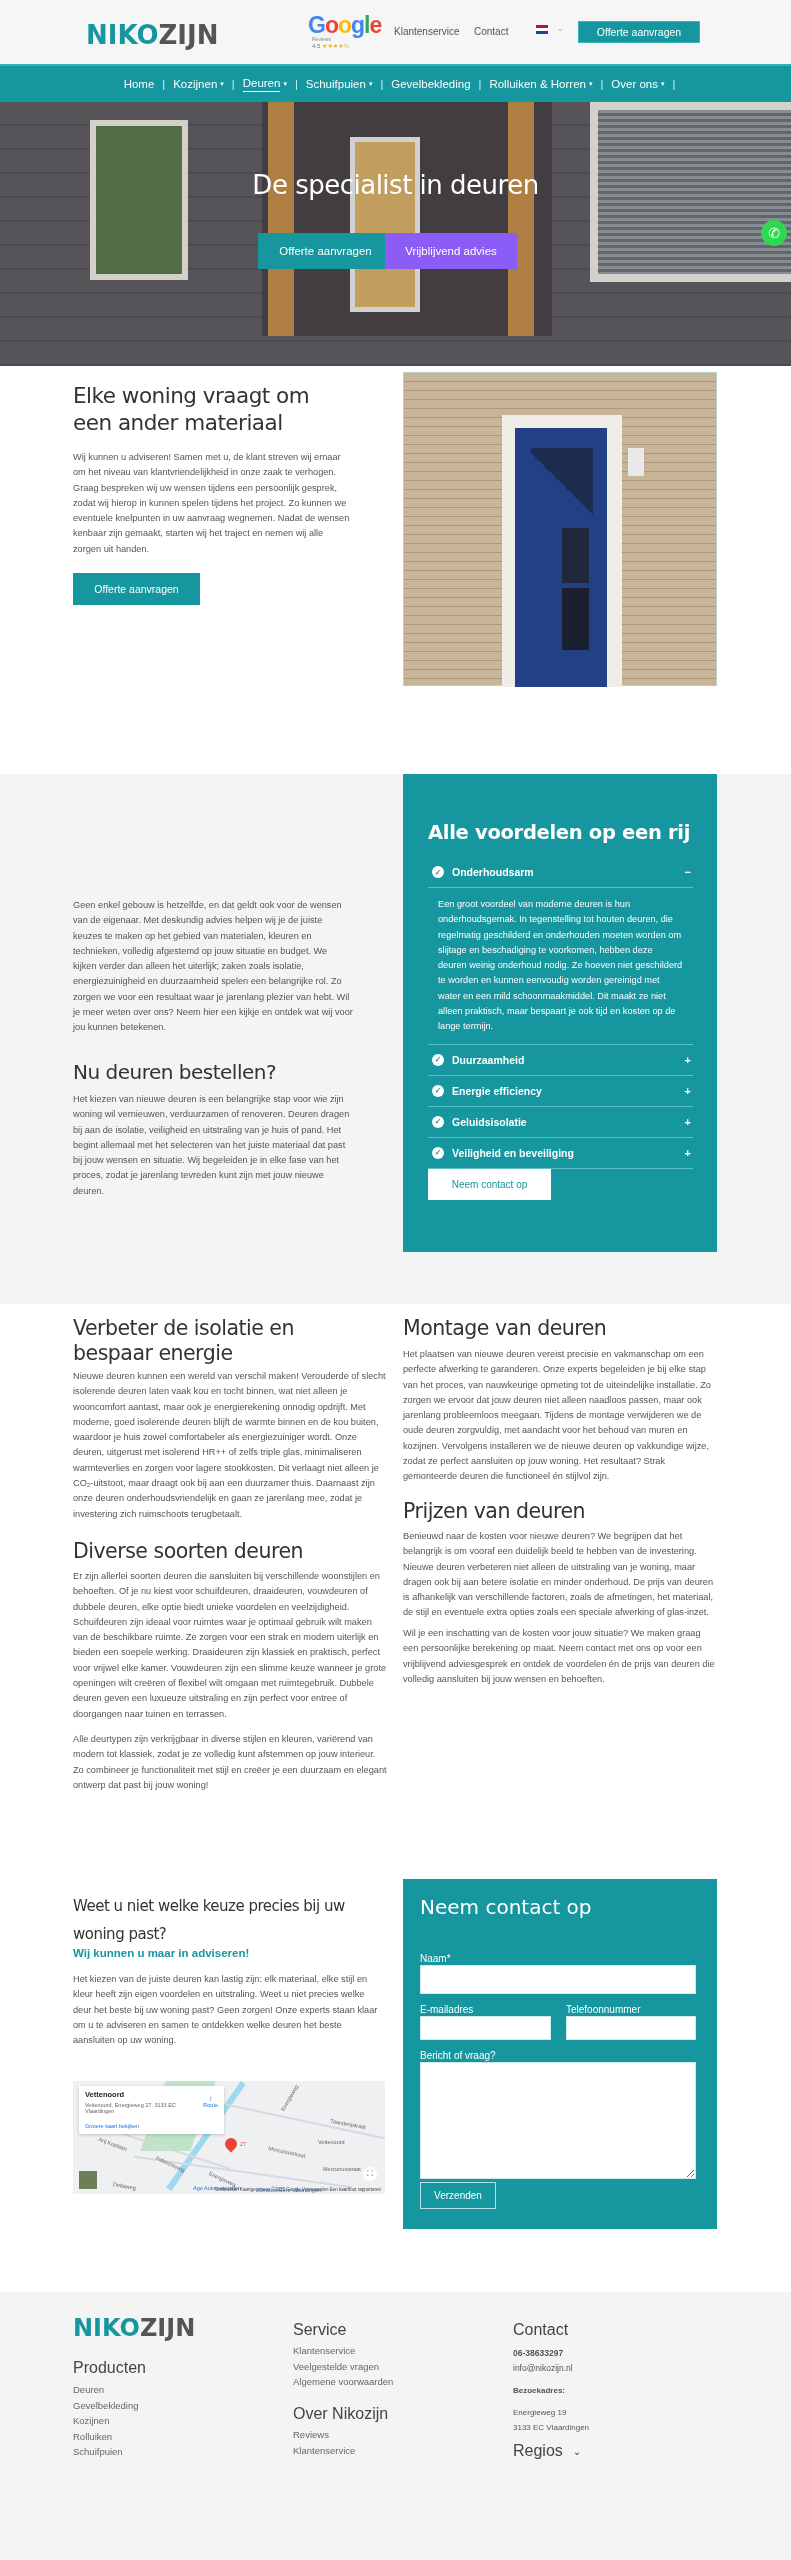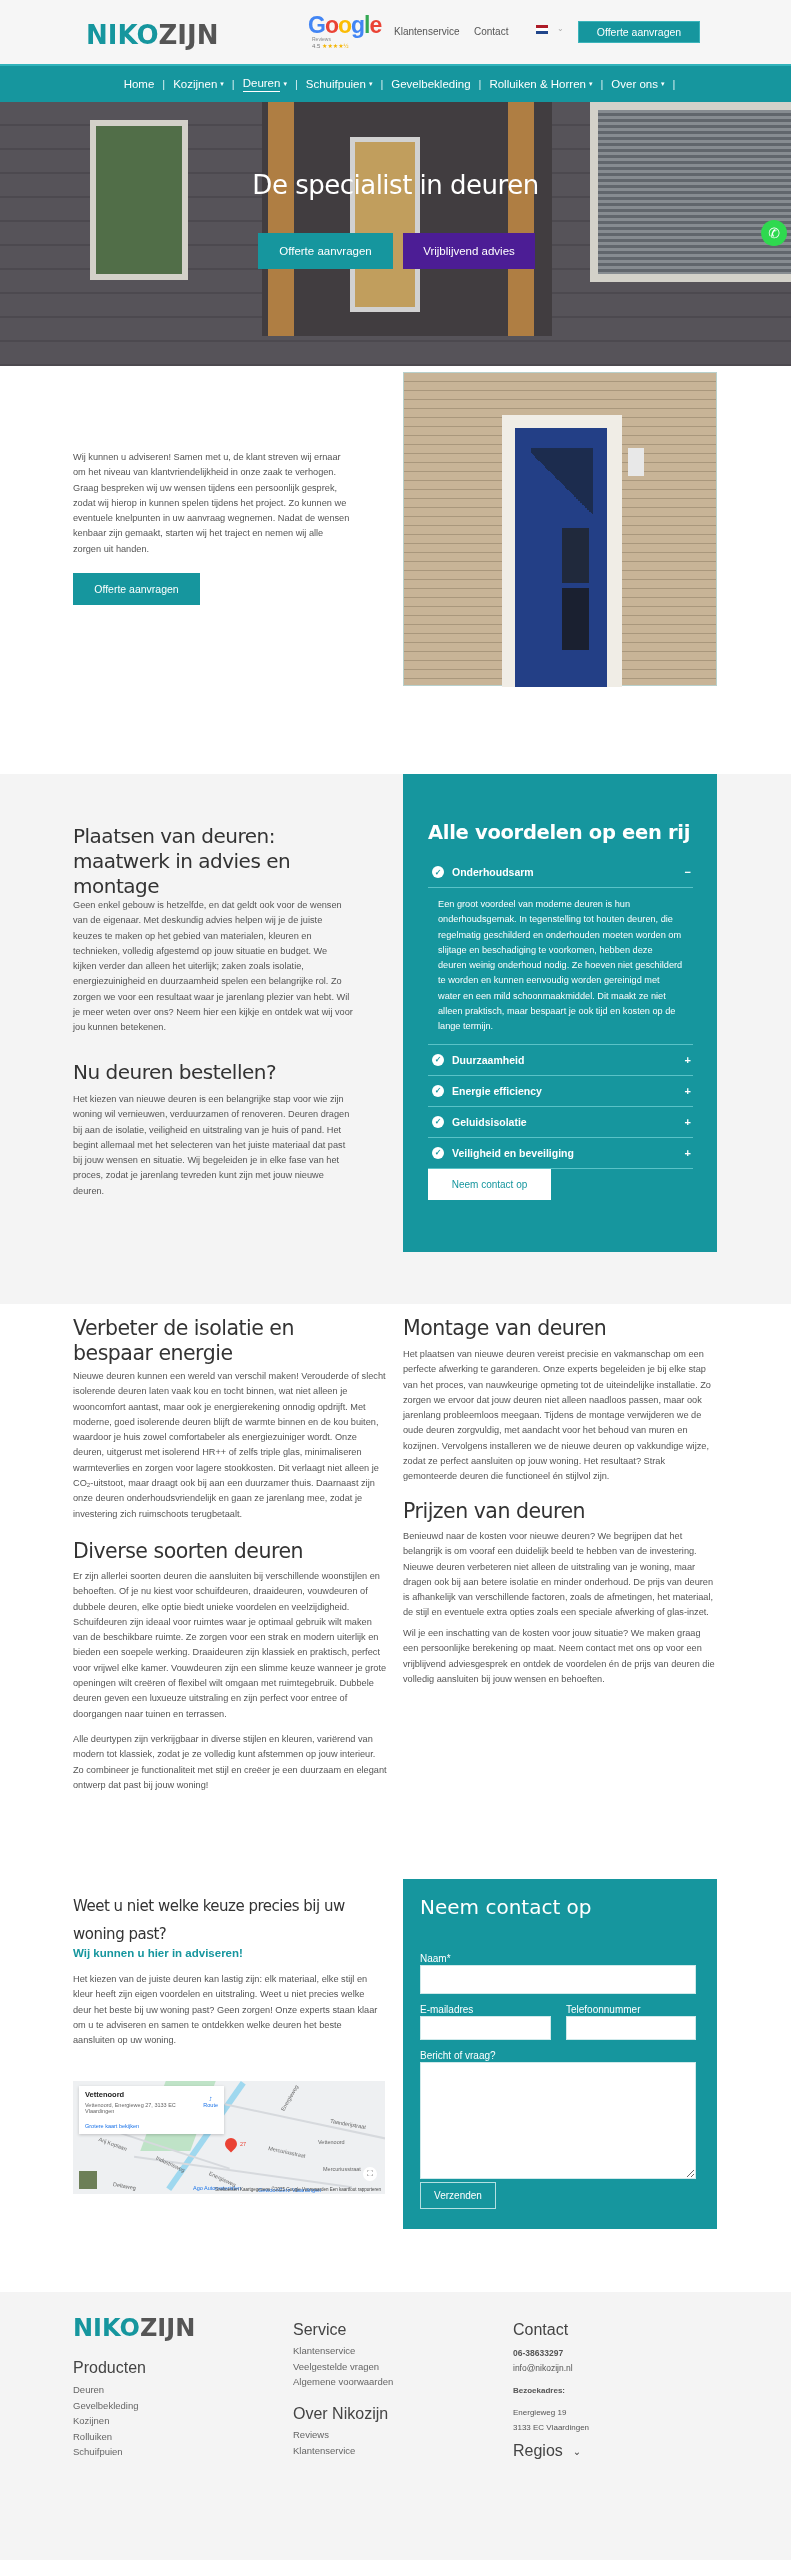--- a/index.html
+++ b/index.html
@@ -31,21 +31,21 @@
 .hero .porch{position:absolute;left:262px;top:0;width:290px;height:234px;background:#4a4649}
 .hero .post1{position:absolute;left:268px;top:0;width:26px;height:234px;background:#c8904d}
 .hero .post2{position:absolute;left:508px;top:0;width:26px;height:234px;background:#c8904d}
 .hero .door{position:absolute;left:350px;top:35px;width:70px;height:175px;background:#dcb46a;border:5px solid #eee}
 .hero .lwin{position:absolute;left:90px;top:18px;width:98px;height:160px;background:#5d7e52;border:6px solid #f1eee5}
 .hero .rwin{position:absolute;left:590px;top:0;width:210px;height:180px;background:repeating-linear-gradient(#9aa0a6 0 3px,#6f757b 3px 6px);border:8px solid #f1eee5}
 .hero .shade{position:absolute;inset:0;background:rgba(0,0,0,.12)}
 .hero h1{position:absolute;left:0;right:0;top:68px;text-align:center;color:#fff;font-family:"DejaVu Sans",sans-serif;font-weight:normal;font-size:26px;letter-spacing:-.5px}
 .hbtn{position:absolute;top:131px;height:36px;display:flex;align-items:center;justify-content:center;color:#fff;font-size:11.5px}
 .hbtn.b1{left:258px;width:135px;background:#16969e}
-.hbtn.b2{left:403px;width:132px;background:#4c1d95}
+.hbtn.b2{left:385px;width:132px;background:#8b5cf6}
 .wa{position:absolute;right:4px;top:220px;width:26px;height:26px;border-radius:50%;background:#2fd94f;color:#fff;display:flex;align-items:center;justify-content:center;font-size:14px;z-index:5}
 
 .s1{height:408px;position:relative;background:#fff}
 h2{font-family:"DejaVu Sans",sans-serif;font-weight:normal;color:#333;letter-spacing:-.5px}
 .s1 h2{position:absolute;left:73px;top:16px;width:260px;font-size:21.5px;line-height:27px}
 p.body{font-size:9.2px;line-height:15.3px;color:#555}
 .s1 p.body{position:absolute;left:73px;top:84px;width:280px}
 .btn-teal{background:#16969e;color:#fff;display:flex;align-items:center;justify-content:center;font-size:10.5px}
 .s1 .btn-teal{position:absolute;left:73px;top:207px;width:127px;height:32px}
 .doorimg{position:absolute;left:403px;top:6px;width:314px;height:314px;background:repeating-linear-gradient(#c8b497 0 8px,#a9977c 8px 9px);border:1px solid #b8d0cc}
@@ -172,34 +172,34 @@
     <div class="door"></div>
     <div class="rwin"></div>
     <div class="shade"></div>
     <h1>De specialist in deuren</h1>
     <a class="hbtn b1">Offerte aanvragen</a>
     <a class="hbtn b2">Vrijblijvend advies</a>
   </section>
   <a class="wa">✆</a>
 
   <section class="s1">
+    <h2 style="top:16px">Elke woning vraagt om een ander materiaal</h2>
     <p class="body">Wij kunnen u adviseren! Samen met u, de klant streven wij ernaar om het niveau van klantvriendelijkheid in onze zaak te verhogen. Graag bespreken wij uw wensen tijdens een persoonlijk gesprek, zodat wij hierop in kunnen spelen tijdens het project. Zo kunnen we eventuele knelpunten in uw aanvraag wegnemen. Nadat de wensen kenbaar zijn gemaakt, starten wij het traject en nemen wij alle zorgen uit handen.</p>
     <a class="btn-teal">Offerte aanvragen</a>
     <div class="doorimg">
       <div class="frame"></div>
       <div class="dr"></div>
       <div class="gl1"></div>
       <div class="gl2"></div>
       <div class="gl3"></div>
       <div class="lamp"></div>
     </div>
   </section>
 
   <section class="s2">
-    <h2 class="t1">Plaatsen van deuren: maatwerk in advies en montage</h2>
     <p class="body p1">Geen enkel gebouw is hetzelfde, en dat geldt ook voor de wensen van de eigenaar. Met deskundig advies helpen wij je de juiste keuzes te maken op het gebied van materialen, kleuren en technieken, volledig afgestemd op jouw situatie en budget. We kijken verder dan alleen het uiterlijk; zaken zoals isolatie, energiezuinigheid en duurzaamheid spelen een belangrijke rol. Zo zorgen we voor een resultaat waar je jarenlang plezier van hebt. Wil je meer weten over ons? Neem hier een kijkje en ontdek wat wij voor jou kunnen betekenen.</p>
     <h2 class="t2">Nu deuren bestellen?</h2>
     <p class="body p2">Het kiezen van nieuwe deuren is een belangrijke stap voor wie zijn woning wil vernieuwen, verduurzamen of renoveren. Deuren dragen bij aan de isolatie, veiligheid en uitstraling van je huis of pand. Het begint allemaal met het selecteren van het juiste materiaal dat past bij jouw wensen en situatie. Wij begeleiden je in elke fase van het proces, zodat je jarenlang tevreden kunt zijn met jouw nieuwe deuren.</p>
     <div class="panel">
       <h3>Alle voordelen op een rij</h3>
       <div class="acc">
         <div class="row">
             <span class="ck">✓</span>
             <span>Onderhoudsarm</span>
             <span class="sign">−</span>
@@ -238,21 +238,21 @@
     <p class="body c1" style="top:428px">Alle deurtypen zijn verkrijgbaar in diverse stijlen en kleuren, variërend van modern tot klassiek, zodat je ze volledig kunt afstemmen op jouw interieur. Zo combineer je functionaliteit met stijl en creëer je een duurzaam en elegant ontwerp dat past bij jouw woning!</p>
     <h2 class="c2" style="top:12px">Montage van deuren</h2>
     <p class="body c2" style="top:43px">Het plaatsen van nieuwe deuren vereist precisie en vakmanschap om een perfecte afwerking te garanderen. Onze experts begeleiden je bij elke stap van het proces, van nauwkeurige opmeting tot de uiteindelijke installatie. Zo zorgen we ervoor dat jouw deuren niet alleen naadloos passen, maar ook jarenlang probleemloos meegaan. Tijdens de montage verwijderen we de oude deuren zorgvuldig, met aandacht voor het behoud van muren en kozijnen. Vervolgens installeren we de nieuwe deuren op vakkundige wijze, zodat ze perfect aansluiten op jouw woning. Het resultaat? Strak gemonteerde deuren die functioneel én stijlvol zijn.</p>
     <h2 class="c2" style="top:195px">Prijzen van deuren</h2>
     <p class="body c2" style="top:225px">Benieuwd naar de kosten voor nieuwe deuren? We begrijpen dat het belangrijk is om vooraf een duidelijk beeld te hebben van de investering. Nieuwe deuren verbeteren niet alleen de uitstraling van je woning, maar dragen ook bij aan betere isolatie en minder onderhoud. De prijs van deuren is afhankelijk van verschillende factoren, zoals de afmetingen, het materiaal, de stijl en eventuele extra opties zoals een speciale afwerking of glas-inzet.</p>
     <p class="body c2" style="top:322px">Wil je een inschatting van de kosten voor jouw situatie? We maken graag een persoonlijke berekening op maat. Neem contact met ons op voor een vrijblijvend adviesgesprek en ontdek de voordelen én de prijs van deuren die volledig aansluiten bij jouw wensen en behoeften.</p>
   </section>
 
   <section class="s4">
     <h2>Weet u niet welke keuze precies bij uw woning past?</h2>
-    <div class="sub">Wij kunnen u hier in adviseren!</div>
+    <div class="sub">Wij kunnen u maar in adviseren!</div>
     <p class="body">Het kiezen van de juiste deuren kan lastig zijn: elk materiaal, elke stijl en kleur heeft zijn eigen voordelen en uitstraling. Weet u niet precies welke deur het beste bij uw woning past? Geen zorgen! Onze experts staan klaar om u te adviseren en samen te ontdekken welke deuren het beste aansluiten op uw woning.</p>
     <div class="map">
       <div class="green"></div>
       <div class="water"></div>
       <div class="road" style="left:150px;top:40px;width:170px;transform:rotate(12deg)"></div>
       <div class="road" style="left:20px;top:65px;width:140px;transform:rotate(18deg)"></div>
       <div class="road" style="left:60px;top:90px;width:220px;transform:rotate(8deg)"></div>
       <div class="infocard">
         <div class="t">Vettenoord</div>
         <div class="a">Vettenoord, Energieweg 27, 3133 EC Vlaardingen</div>

